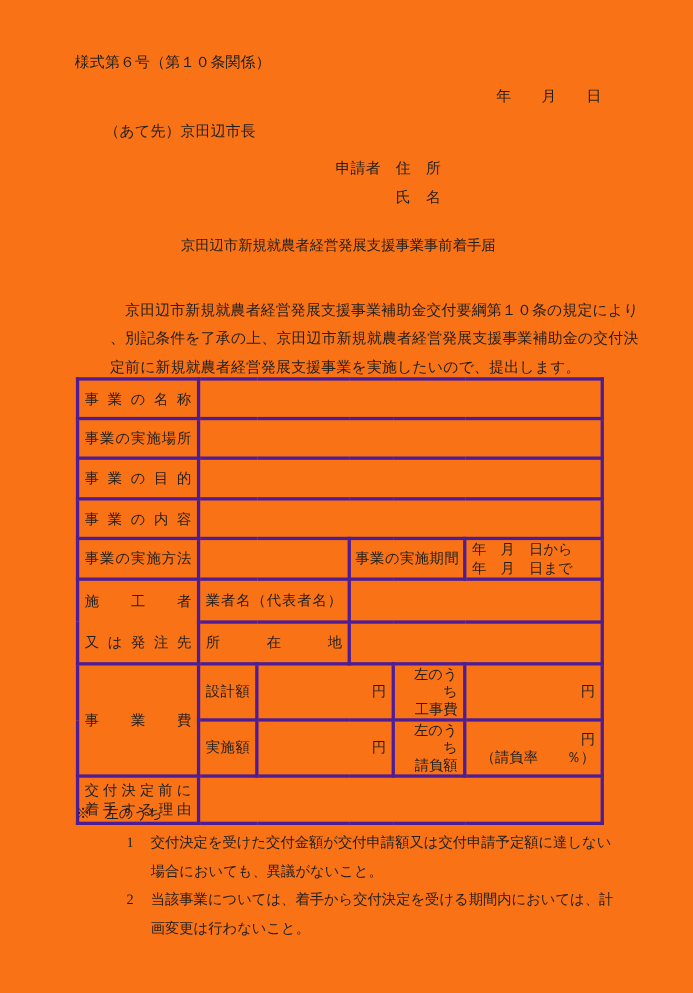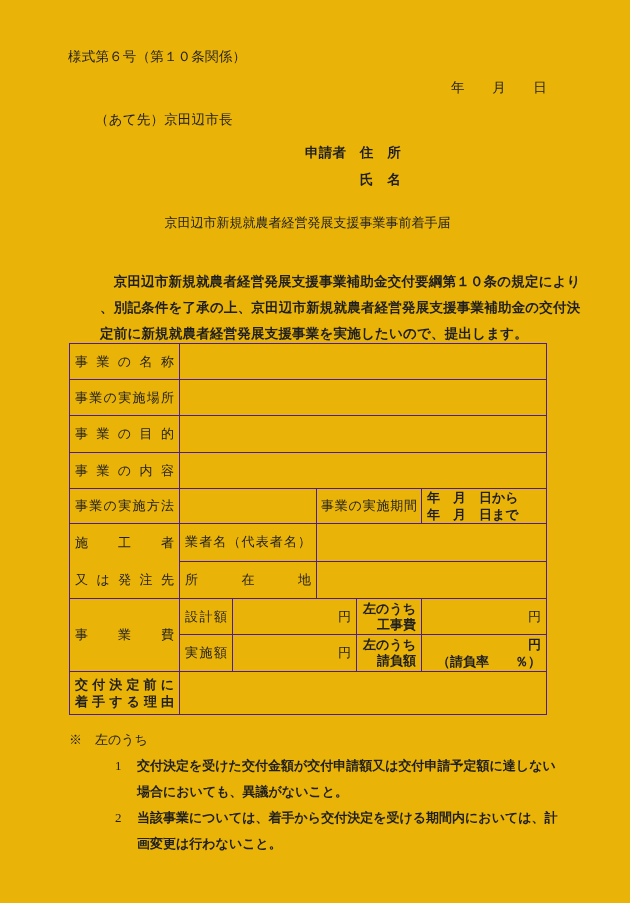--- a/index.html
+++ b/index.html
@@ -1,47 +1,47 @@
 <!DOCTYPE html>
 <html lang="ja"><head>
 <meta charset="utf-8">
 <style>
   html, body { margin: 0; padding: 0; background: #ffffff; }
   .page {
     position: relative;
     width: 630px;
     height: 903px;
-    background: #eab308;
+    background: #f97316;
     color: #1f1f1f;
     font-family: "Liberation Serif", "DejaVu Serif", serif;
     font-size: 13.5px;
     letter-spacing: 0.2px;
     overflow: hidden;
   }
   .abs { position: absolute; }
-  .pre { white-space: pre-line; font-weight: bold; }
+  .pre { white-space: pre-line; }
 
   .form-number   { top: 48px;  left: 68px; }
   .date-line     { top: 79px;  left: 68px; width: 479px; text-align: right; }
   .addressee     { top: 111px; left: 95px; }
   .applicant     { top: 139px; left: 305px; line-height: 27px; }
   .doc-title     { top: 214px; left: 68px; width: 479px; text-align: center;
                    font-size: 13px; letter-spacing: 0; }
   .body-par      { top: 269px; left: 68px; width: 486px; line-height: 26px; margin-left: 32px; }
 
   .form-table-wrap { top: 343px; left: 69px; }
   table.form {
     border-collapse: collapse;
     table-layout: fixed;
     width: 477px;
     font-size: 13px;
     letter-spacing: 0;
   }
   table.form td {
-    border: 1px solid #4c1d95;
+    border: 3px solid #4c1d95;
     padding: 0 5px;
     vertical-align: middle;
     overflow: hidden;
   }
   .h36 { height: 36px; } .h37 { height: 37px; } .h35 { height: 35px; } .h43 { height: 43px; }
   td.jlabel {
     text-align: justify;
     text-align-last: justify;
     text-justify: inter-character;
   }

